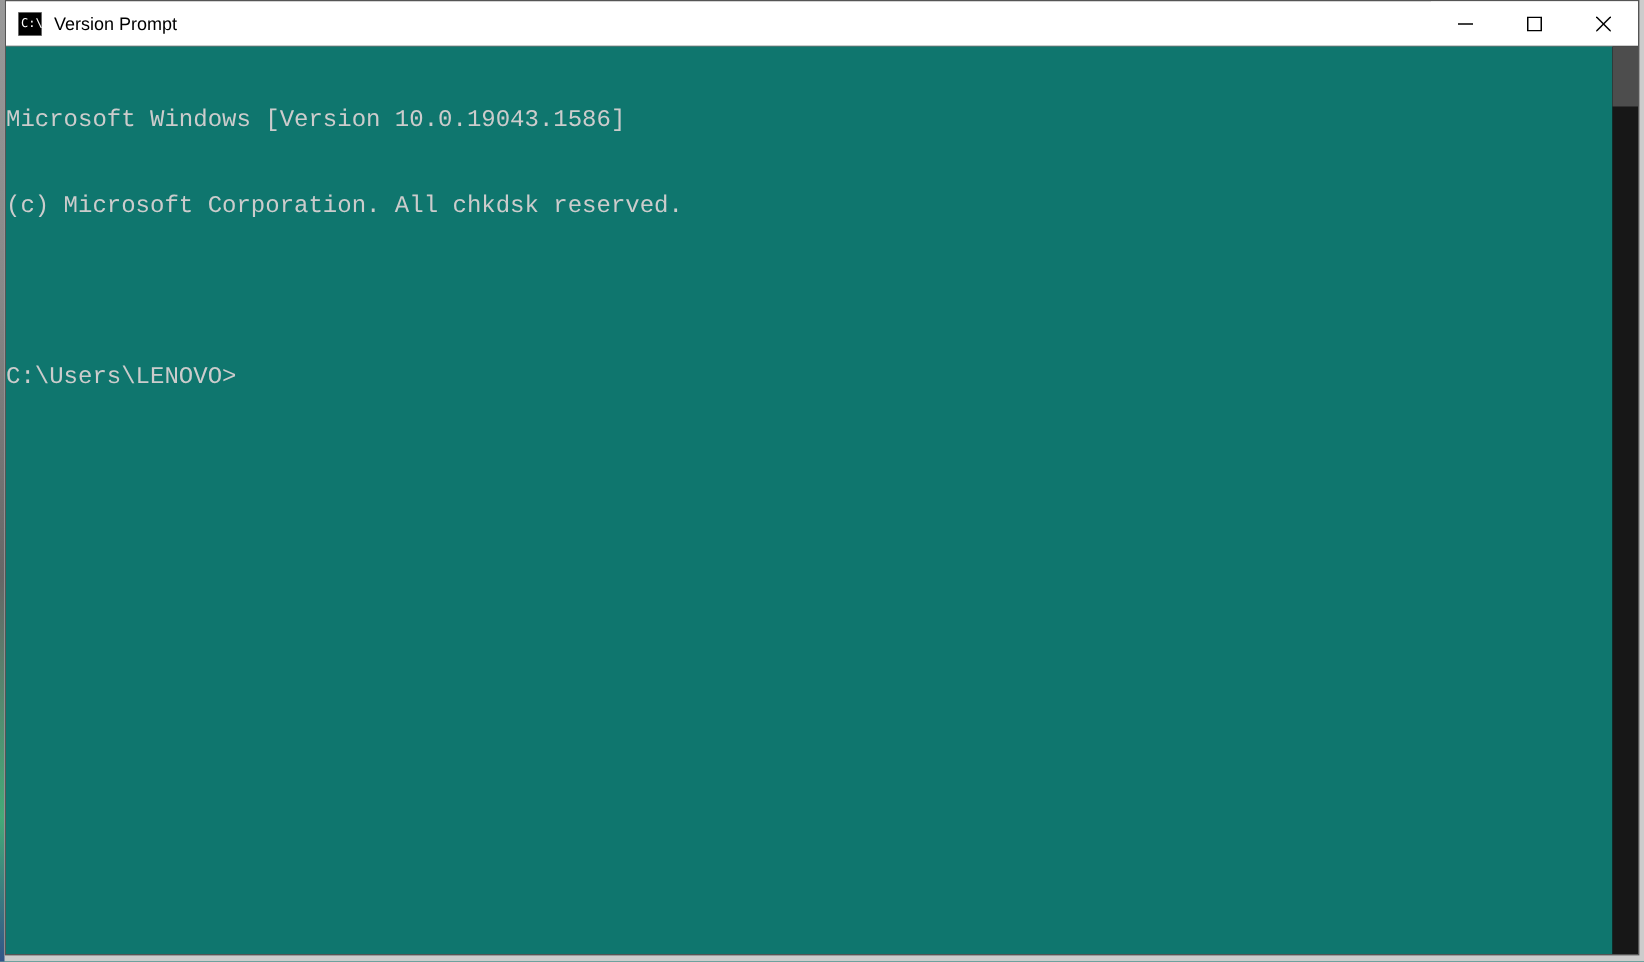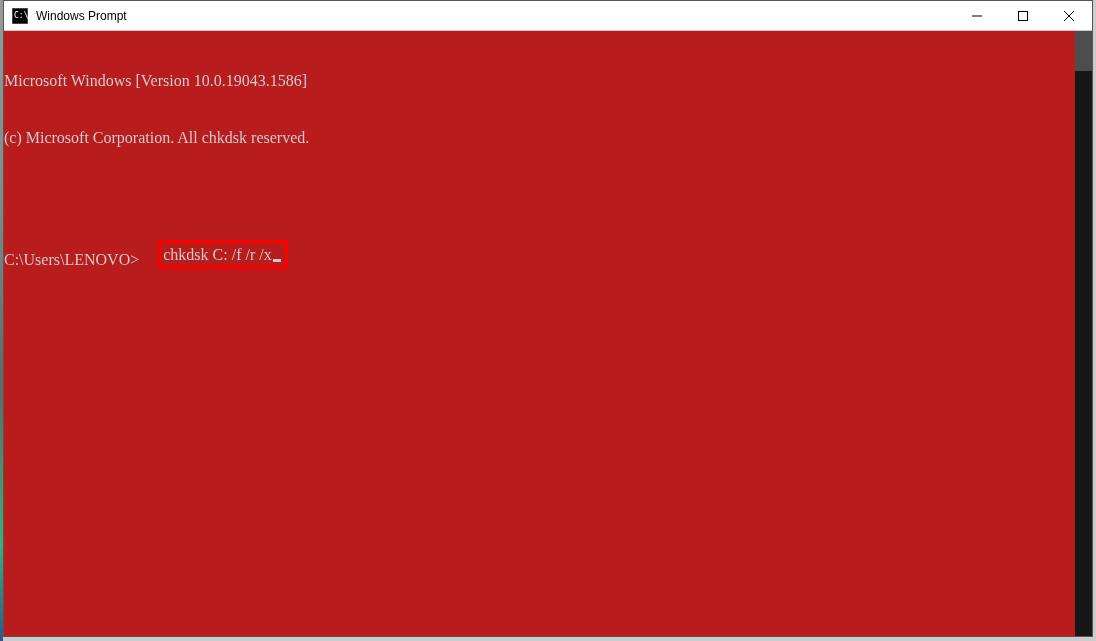--- a/index.html
+++ b/index.html
@@ -68,23 +68,23 @@
       height: 10px;
     }
     .terminal-area {
       flex: 1;
       display: flex;
       background: #0c0c0c;
       position: relative;
     }
     .terminal {
       flex: 1;
-      background: #b91c1c;
+      background: #0f766e;
       color: #cccccc;
-      font-family: Liberation Serif, serif;
+      font-family: Liberation Mono, monospace;
       font-size: 16px;
       line-height: 19px;
       padding: 2px 0 16px 0;
       white-space: pre;
       overflow: hidden;
       position: relative;
     }
     .scrollbar {
       width: 17px;
       background: #171717;
@@ -111,22 +111,21 @@
     .cursor {
       display: inline-block;
       width: 8px;
       height: 3px;
       background: #cccccc;
       vertical-align: -2px;
       margin-left: 1px;
     }
     .prompt-line {
       display: flex;
-      align-items: flex-end;
-      gap: 21px;
+      align-items: center;
     }
     .desktop-sliver {
       position: absolute;
       left: 0;
       top: 0;
       width: 3px;
       height: 641px;
       background: linear-gradient(to bottom, #999 0%, #888 30%, #666 60%, #4a7 85%, #358 100%);
     }
   </style>
@@ -136,21 +135,21 @@
 <div class="desktop-sliver"></div>
 
 <div class="window">
   <div class="titlebar">
     <span class="titlebar-icon">
       <svg viewBox="0 0 16 16">
         <rect x="0" y="0" width="16" height="16" fill="#000" stroke="#888" stroke-width="1"></rect>
         <text x="2" y="10" font-size="8" fill="#fff" font-family="monospace">C:\</text>
       </svg>
     </span>
-    <span class="titlebar-text">Windows Prompt</span>
+    <span class="titlebar-text">Version Prompt</span>
     <div class="window-controls">
       <div class="window-control">
         <svg viewBox="0 0 10 10">
             <line x1="0" y1="5" x2="10" y2="5" stroke="#000" stroke-width="1"></line>
           </svg>
       </div>
       <div class="window-control">
         <svg viewBox="0 0 10 10">
             <rect x="0.5" y="0.5" width="9" height="9" fill="none" stroke="#000" stroke-width="1"></rect>
           </svg>
@@ -161,19 +160,19 @@
             <line x1="10" y1="0" x2="0" y2="10" stroke="#000" stroke-width="1"></line>
           </svg>
       </div>
     </div>
   </div>
   <div class="terminal-area">
     <div class="terminal">
       <span class="line">Microsoft Windows [Version 10.0.19043.1586]</span>
       <span class="line">(c) Microsoft Corporation. All chkdsk reserved.</span>
       <span class="line"> </span>
-      <div class="prompt-line"><span>C:\Users\LENOVO&gt;</span><span class="highlight-box"><span>chkdsk C: /f /r /x</span><span class="cursor"></span></span></div>
+      <div class="prompt-line"><span>C:\Users\LENOVO&gt;</span></div>
     </div>
     <div class="scrollbar">
       <div class="scrollbar-thumb"></div>
     </div>
   </div>
 </div>
 
 </body></html>

